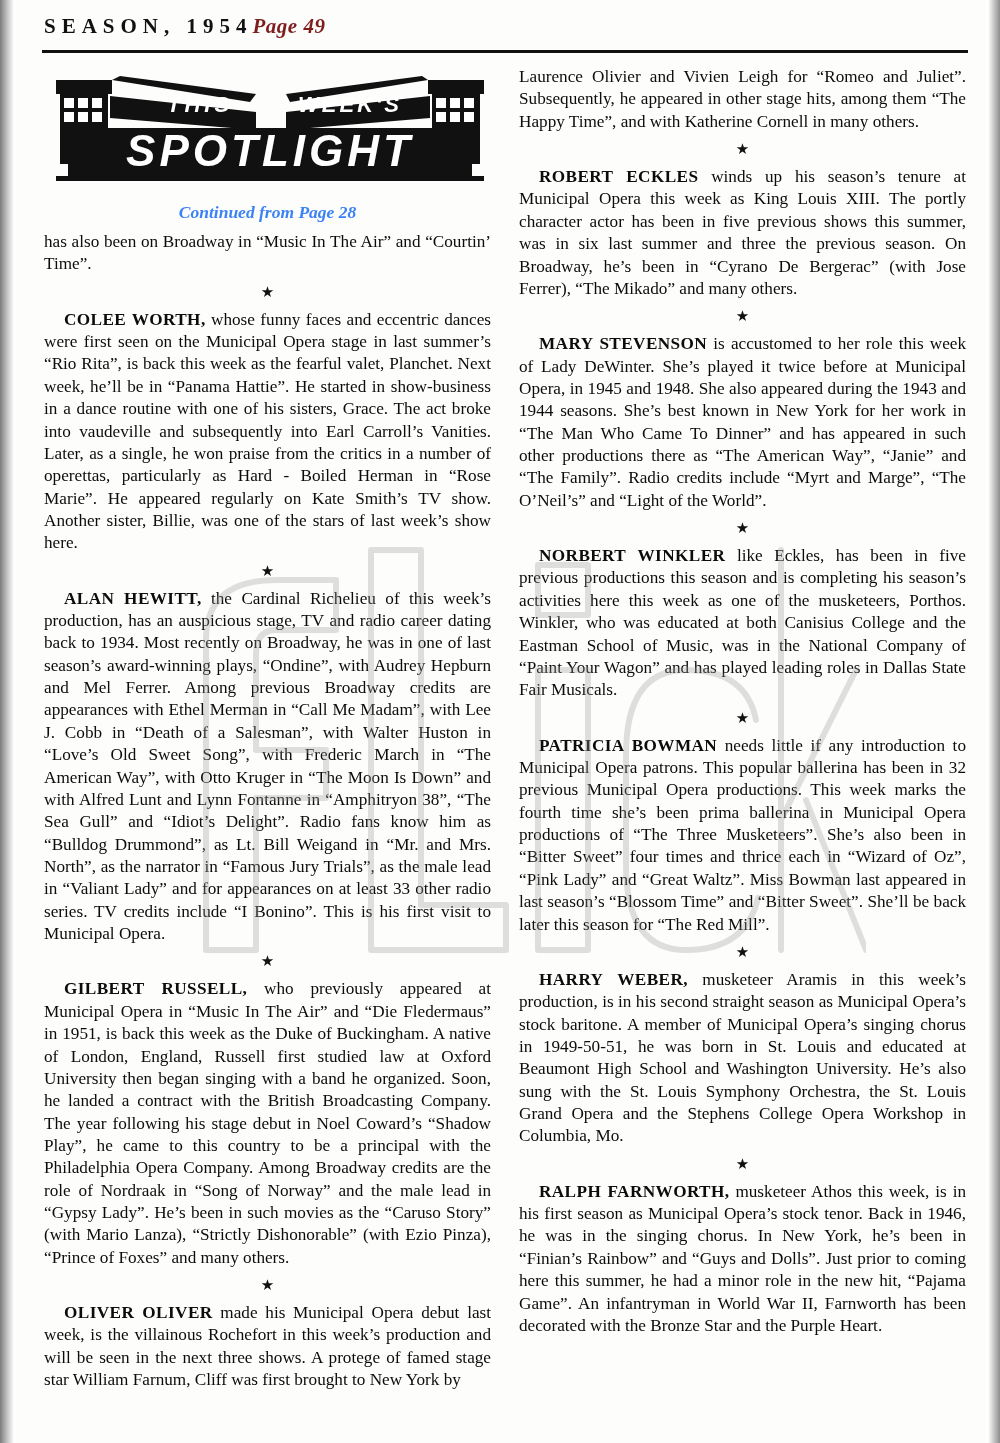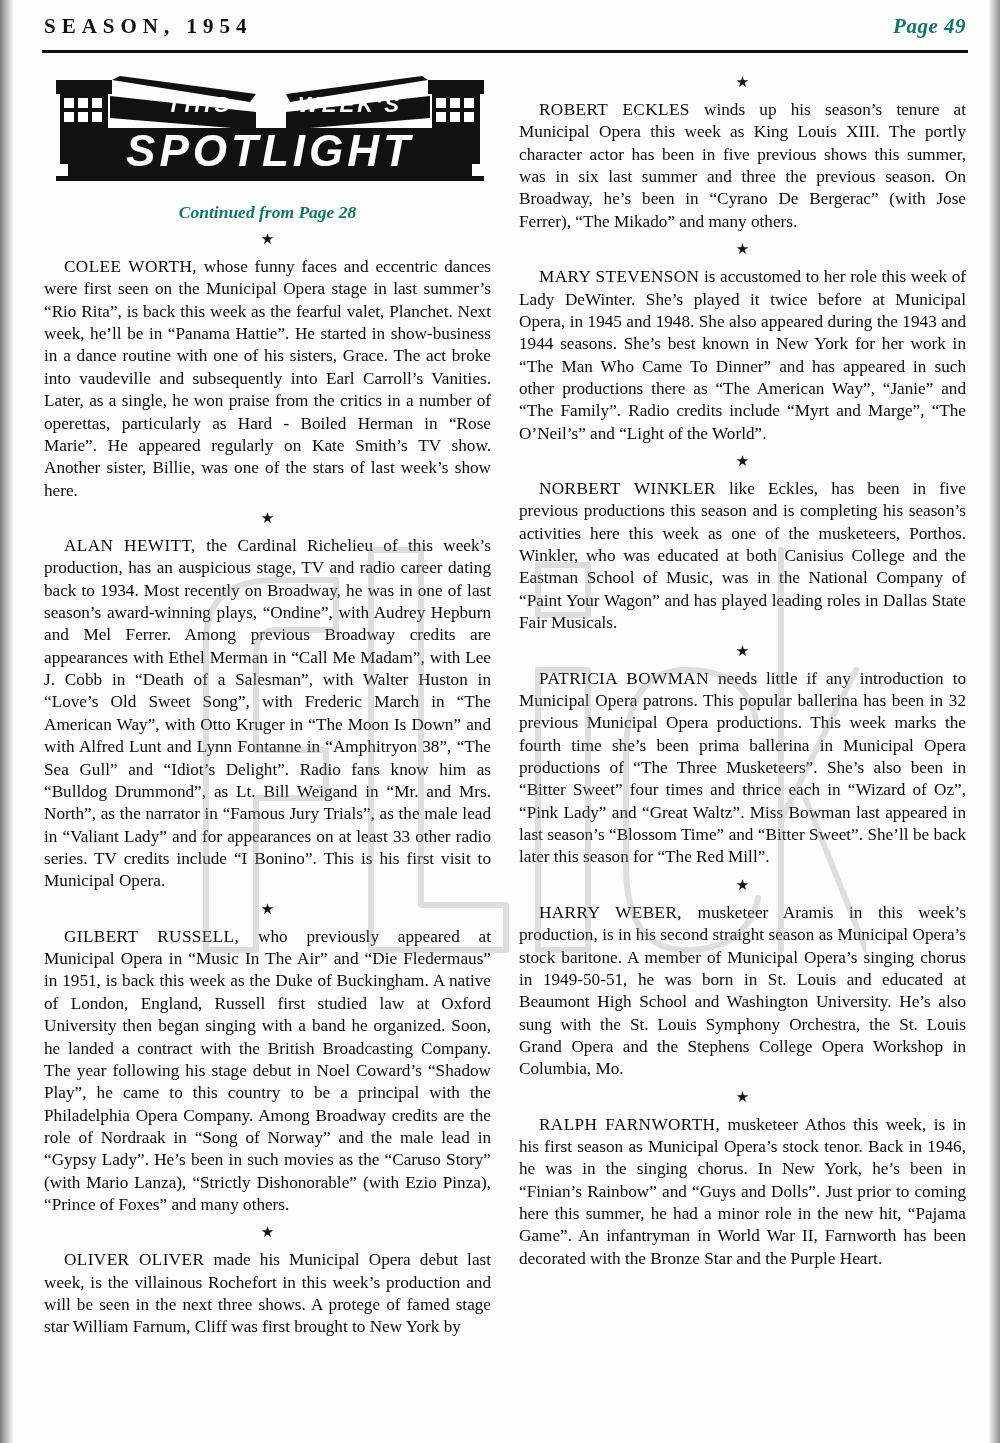--- a/index.html
+++ b/index.html
@@ -48,35 +48,35 @@
 
   
   .header {
     position: absolute;
     left: 28px;
     right: 20px;
     top: 14px;
     height: 34px;
     display: flex;
     align-items: flex-start;
-    justify-content: space-between;
+    justify-content: flex-start;
   }
   .header-left {
     font-family: "Liberation Serif", serif;
     font-size: 21px;
     font-weight: bold;
     letter-spacing: 6px;
     color: #111;
   }
   .header-right {
     font-family: "Liberation Serif", serif;
     font-size: 21px;
     font-style: italic;
     font-weight: bold;
-    color: #0f766e;
+    color: #7f1d1d;
     letter-spacing: 0.5px;
   }
   .rule {
     position: absolute;
     left: 26px;
     right: 18px;
     top: 50px;
     height: 3px;
     background: #111;
   }
@@ -105,21 +105,21 @@
     font-style: italic;
   }
   .spotlight svg { display: block; }
 
   .continued {
     text-align: center;
     font-style: italic;
     font-weight: bold;
     font-size: 17.5px;
     margin: 4px 0 8px 0;
-    color: #0f766e;
+    color: #3b82f6;
   }
 
   p.body {
     font-size: 17.2px;
     line-height: 1.30;
     text-align: justify;
     margin: 0 0 2px 0;
     color: #0c0c0c;
     text-indent: 0;
     -webkit-hyphens: none;
@@ -129,21 +129,21 @@
     text-indent: 20px;
   }
   .star {
     text-align: center;
     font-size: 15px;
     line-height: 1;
     margin: 9px 0 9px 0;
     color: #111;
   }
   .lead {
-    font-weight: normal;
+    font-weight: bold;
     letter-spacing: 0.4px;
   }
 
   
   .watermark {
     position: absolute;
     left: 150px;
     top: 520px;
     width: 700px;
     height: 470px;
@@ -204,37 +204,39 @@
 
             <rect x="18" y="56" width="404" height="48" fill="#111"></rect>
             <text x="220" y="94" font-family="Liberation Sans, sans-serif" font-size="44" font-weight="bold" fill="#fff" letter-spacing="4" text-anchor="middle">SPOTLIGHT</text>
 
             <rect x="6" y="104" width="428" height="5" fill="#111"></rect>
           </svg>
         </div>
 
         <div class="continued">Continued from Page 28</div>
 
+        <p class="body"><span>has also been on Broadway in “Music In The Air” and “Courtin’ Time”.</span></p>
         <div class="star">★</div>
 
         <p class="body indent"><span class="lead">COLEE WORTH,</span><span> whose funny faces and eccentric dances were first seen on the Municipal Opera stage in last summer’s “Rio Rita”, is back this week as the fearful valet, Planchet. Next week, he’ll be in “Panama Hattie”. He started in show-business in a dance routine with one of his sisters, Grace. The act broke into vaudeville and subsequently into Earl Carroll’s Vanities. Later, as a single, he won praise from the critics in a number of operettas, particularly as Hard - Boiled Herman in “Rose Marie”. He appeared regularly on Kate Smith’s TV show. Another sister, Billie, was one of the stars of last week’s show here.</span></p>
         <div class="star">★</div>
 
         <p class="body indent"><span class="lead">ALAN HEWITT,</span><span> the Cardinal Richelieu of this week’s production, has an auspicious stage, TV and radio career dating back to 1934. Most recently on Broadway, he was in one of last season’s award-winning plays, “Ondine”, with Audrey Hepburn and Mel Ferrer. Among previous Broadway credits are appearances with Ethel Merman in “Call Me Madam”, with Lee J. Cobb in “Death of a Salesman”, with Walter Huston in “Love’s Old Sweet Song”, with Frederic March in “The American Way”, with Otto Kruger in “The Moon Is Down” and with Alfred Lunt and Lynn Fontanne in “Amphitryon 38”, “The Sea Gull” and “Idiot’s Delight”. Radio fans know him as “Bulldog Drummond”, as Lt. Bill Weigand in “Mr. and Mrs. North”, as the narrator in “Famous Jury Trials”, as the male lead in “Valiant Lady” and for appearances on at least 33 other radio series. TV credits include “I Bonino”. This is his first visit to Municipal Opera.</span></p>
         <div class="star">★</div>
 
         <p class="body indent"><span class="lead">GILBERT RUSSELL,</span><span> who previously appeared at Municipal Opera in “Music In The Air” and “Die Fledermaus” in 1951, is back this week as the Duke of Buckingham. A native of London, England, Russell first studied law at Oxford University then began singing with a band he organized. Soon, he landed a contract with the British Broadcasting Company. The year following his stage debut in Noel Coward’s “Shadow Play”, he came to this country to be a principal with the Philadelphia Opera Company. Among Broadway credits are the role of Nordraak in “Song of Norway” and the male lead in “Gypsy Lady”. He’s been in such movies as the “Caruso Story” (with Mario Lanza), “Strictly Dishonorable” (with Ezio Pinza), “Prince of Foxes” and many others.</span></p>
         <div class="star">★</div>
 
         <p class="body indent"><span class="lead">OLIVER OLIVER</span><span> made his Municipal Opera debut last week, is the villainous Rochefort in this week’s production and will be seen in the next three shows. A protege of famed stage star William Farnum, Cliff was first brought to New York by</span></p>
 
       </div>
 
       <div class="col">
 
+        <p class="body"><span>Laurence Olivier and Vivien Leigh for “Romeo and Juliet”. Subsequently, he appeared in other stage hits, among them “The Happy Time”, and with Katherine Cornell in many others.</span></p>
         <div class="star">★</div>
 
         <p class="body indent"><span class="lead">ROBERT ECKLES</span><span> winds up his season’s tenure at Municipal Opera this week as King Louis XIII. The portly character actor has been in five previous shows this summer, was in six last summer and three the previous season. On Broadway, he’s been in “Cyrano De Bergerac” (with Jose Ferrer), “The Mikado” and many others.</span></p>
         <div class="star">★</div>
 
         <p class="body indent"><span class="lead">MARY STEVENSON</span><span> is accustomed to her role this week of Lady DeWinter. She’s played it twice before at Municipal Opera, in 1945 and 1948. She also appeared during the 1943 and 1944 seasons. She’s best known in New York for her work in “The Man Who Came To Dinner” and has appeared in such other productions there as “The American Way”, “Janie” and “The Family”. Radio credits include “Myrt and Marge”, “The O’Neil’s” and “Light of the World”.</span></p>
         <div class="star">★</div>
 
         <p class="body indent"><span class="lead">NORBERT WINKLER</span><span> like Eckles, has been in five previous productions this season and is completing his season’s activities here this week as one of the musketeers, Porthos. Winkler, who was educated at both Canisius College and the Eastman School of Music, was in the National Company of “Paint Your Wagon” and has played leading roles in Dallas State Fair Musicals.</span></p>
         <div class="star">★</div>

